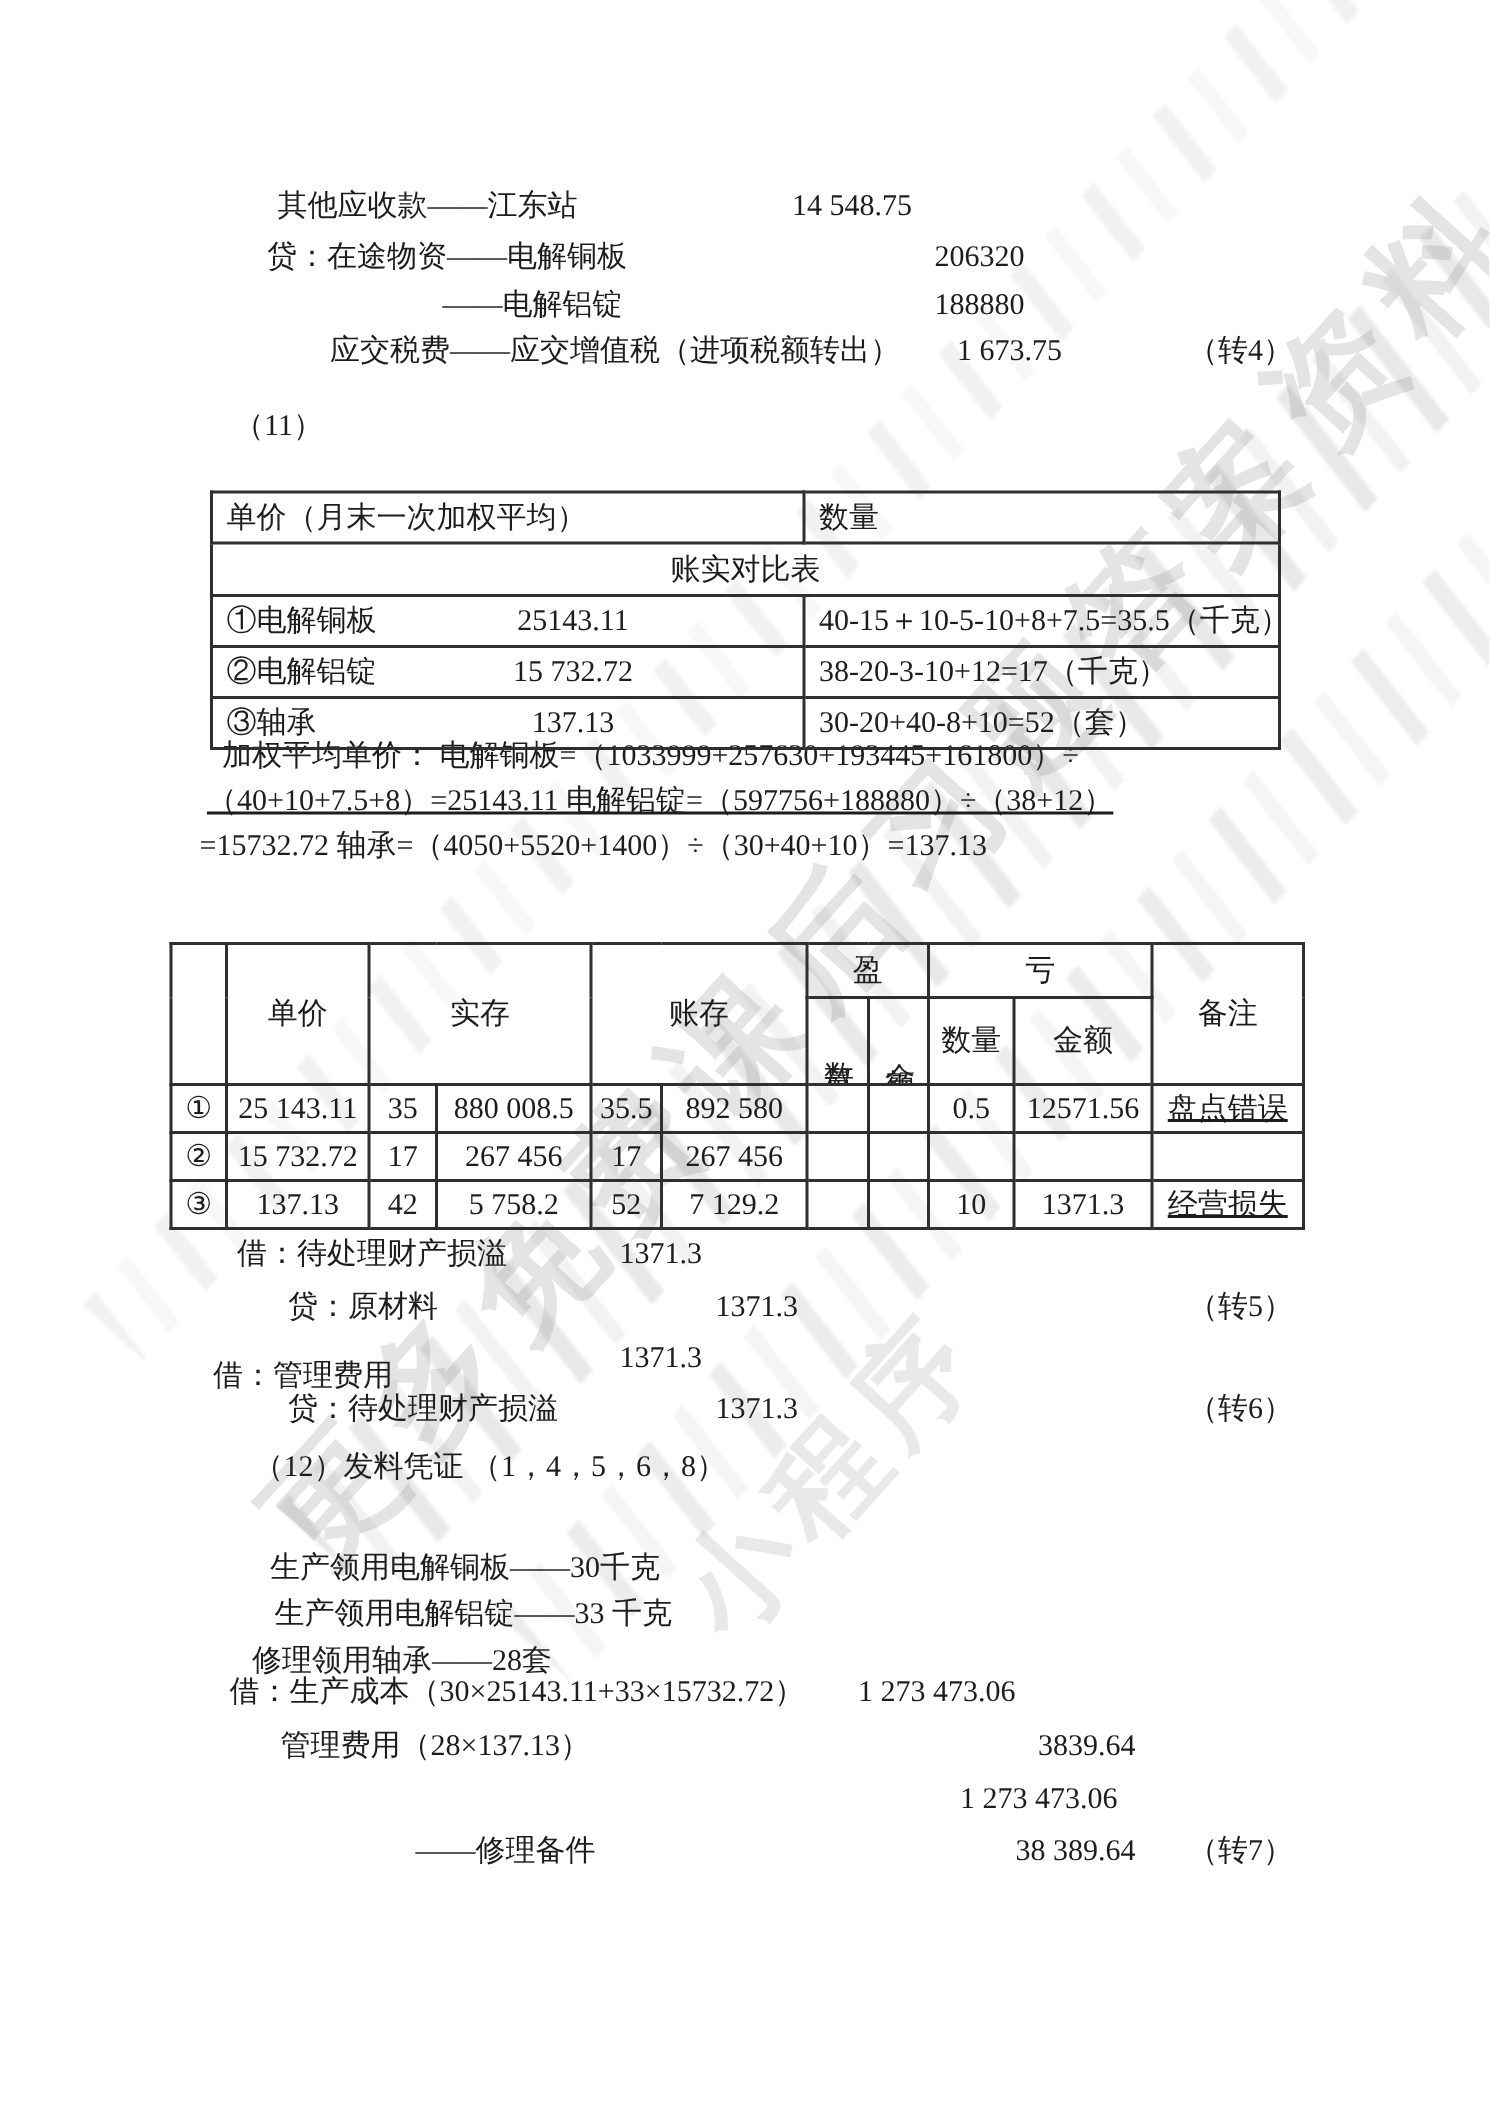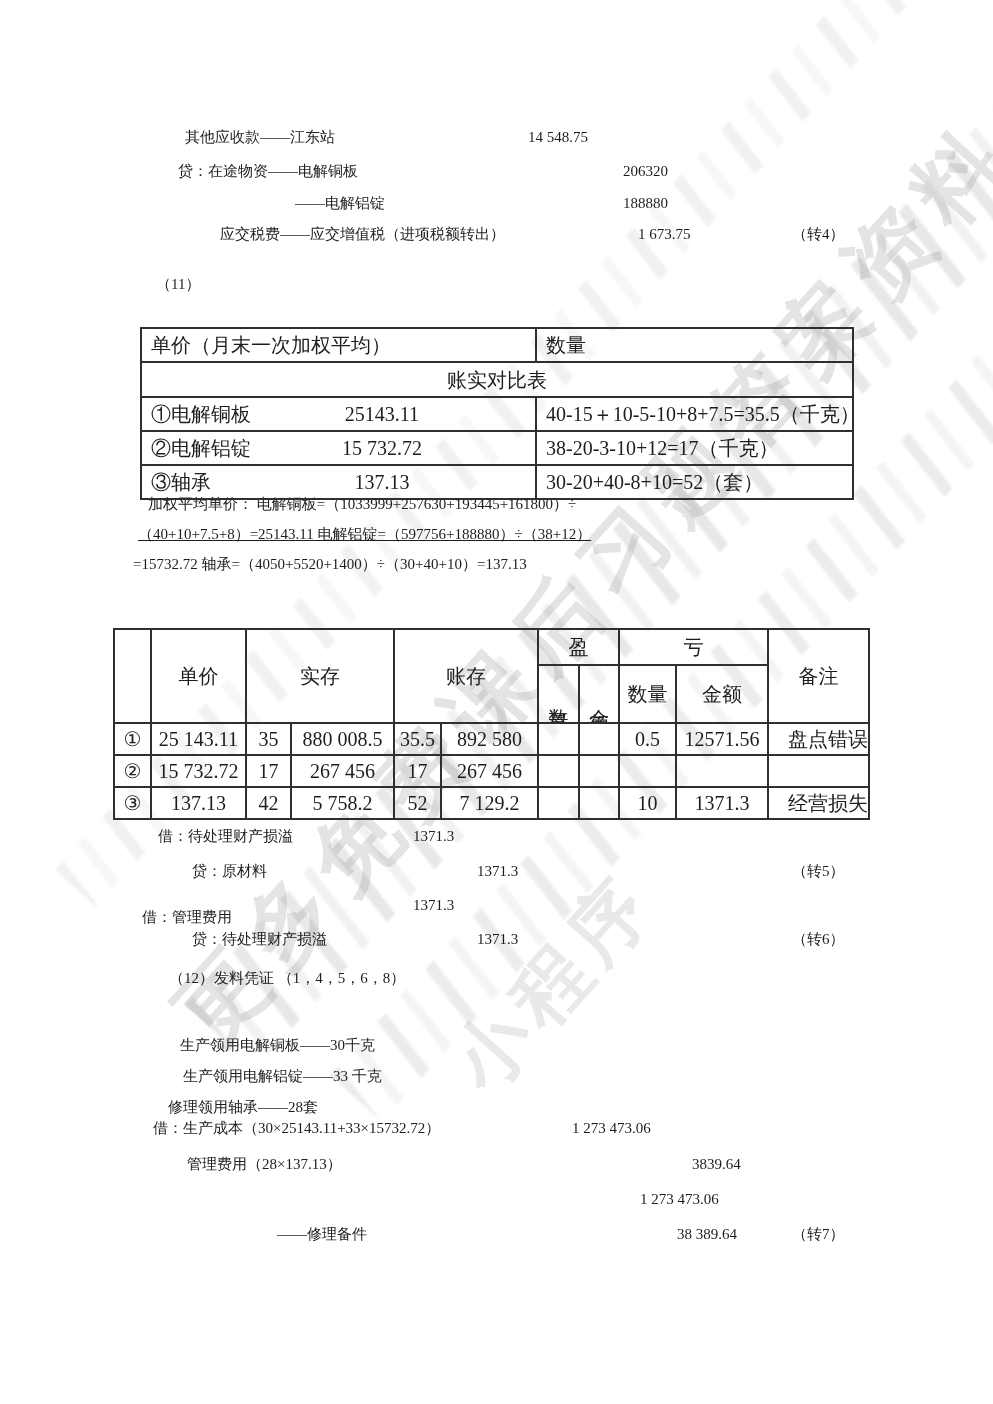--- a/index.html
+++ b/index.html
@@ -23,38 +23,38 @@
   .b2{left:330px;top:1075px;height:70px;opacity:.8;}
   .b3{left:55px;top:870px;height:55px;opacity:.6;}
   .wm-text{
     position:absolute;transform-origin:0 0;transform:rotate(-48deg);
     font-weight:bold;white-space:nowrap;color:rgba(120,120,120,0.20);
   }
   .wt1{left:150px;top:990px;font-size:86px;letter-spacing:14px;}
   .wt2{left:430px;top:1045px;font-size:76px;letter-spacing:10px;color:rgba(120,120,120,0.16);}
   
   .content{position:absolute;inset:0;z-index:1;}
-  .line{position:absolute;left:0;width:100%;height:30px;font-size:15px;line-height:30px;white-space:nowrap;}
+  .line{position:absolute;left:0;width:100%;height:30px;font-size:20px;line-height:30px;white-space:nowrap;}
   .line span{position:absolute;top:0;}
   
   table.t{position:absolute;border-collapse:collapse;table-layout:fixed;z-index:1;}
   table.t td{border:2px solid #2f2f2f;font-size:20px;padding:0;overflow:hidden;}
   .t1{left:140px;top:327px;width:712px;}
   .t1 td{height:32px;line-height:32px;white-space:nowrap;}
   .t1 .title-cell{text-align:center;height:33px;}
   .t1 .hdr,.t1 .nm-cell,.t1 .qty-cell{padding-left:9px;}
   .t1 .nm-cell{position:relative;}
   .t1 .pr{position:absolute;left:140px;top:0;width:200px;text-align:center;}
   
   .t2{left:113px;top:628px;width:755px;}
   .t2 td{text-align:center;line-height:1.15;}
   .t2 .h1 td{height:34px;}
   .t2 .h2 td{height:56px;}
   .t2 .dr td{height:30px;line-height:30px;white-space:nowrap;}
-  .t2 .remark{text-align:right;}
+  .t2 .remark{text-align:center;text-decoration:underline;}
   .vt{writing-mode:vertical-rl;display:inline-block;line-height:1.05;letter-spacing:4px;font-size:20px;}
 </style>
 </head>
 <body>
 
 <div class="page">
 
   <div class="wm">
     <div class="wm-band b1"></div>
     <div class="wm-band b2"></div>

